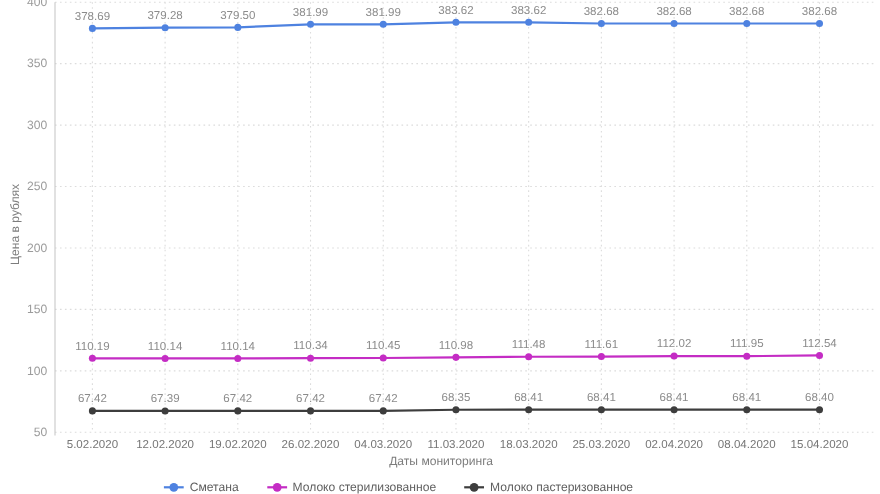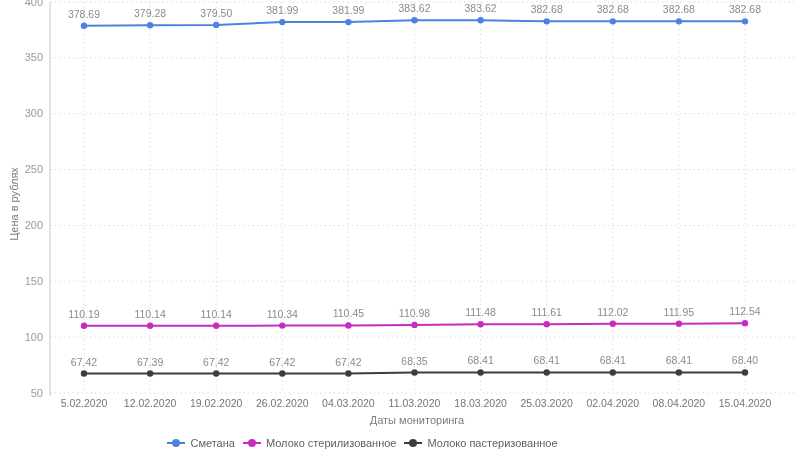--- a/index.html
+++ b/index.html
@@ -22,36 +22,36 @@
     width: 104px;
     text-align: center;
     transform: rotate(-90deg);
     transform-origin: center center;
     font-size: 11px;
     color: #7d7d7d;
     white-space: nowrap;
   }
   .x-axis-title {
     position: absolute;
-    left: 52px;
+    left: 36px;
     top: 414px;
     width: 730px;
     text-align: center;
     font-size: 11px;
     color: #7d7d7d;
   }
   .legend {
     position: absolute;
     left: 0;
     top: 437px;
     width: 725px;
     display: flex;
     justify-content: center;
     align-items: center;
-    gap: 8px;
+    gap: 26px;
     font-size: 11px;
     color: #5f5f5f;
   }
   .legend-item {
     display: inline-flex;
     align-items: center;
     gap: 5px;
     cursor: pointer;
     white-space: nowrap;
   }

